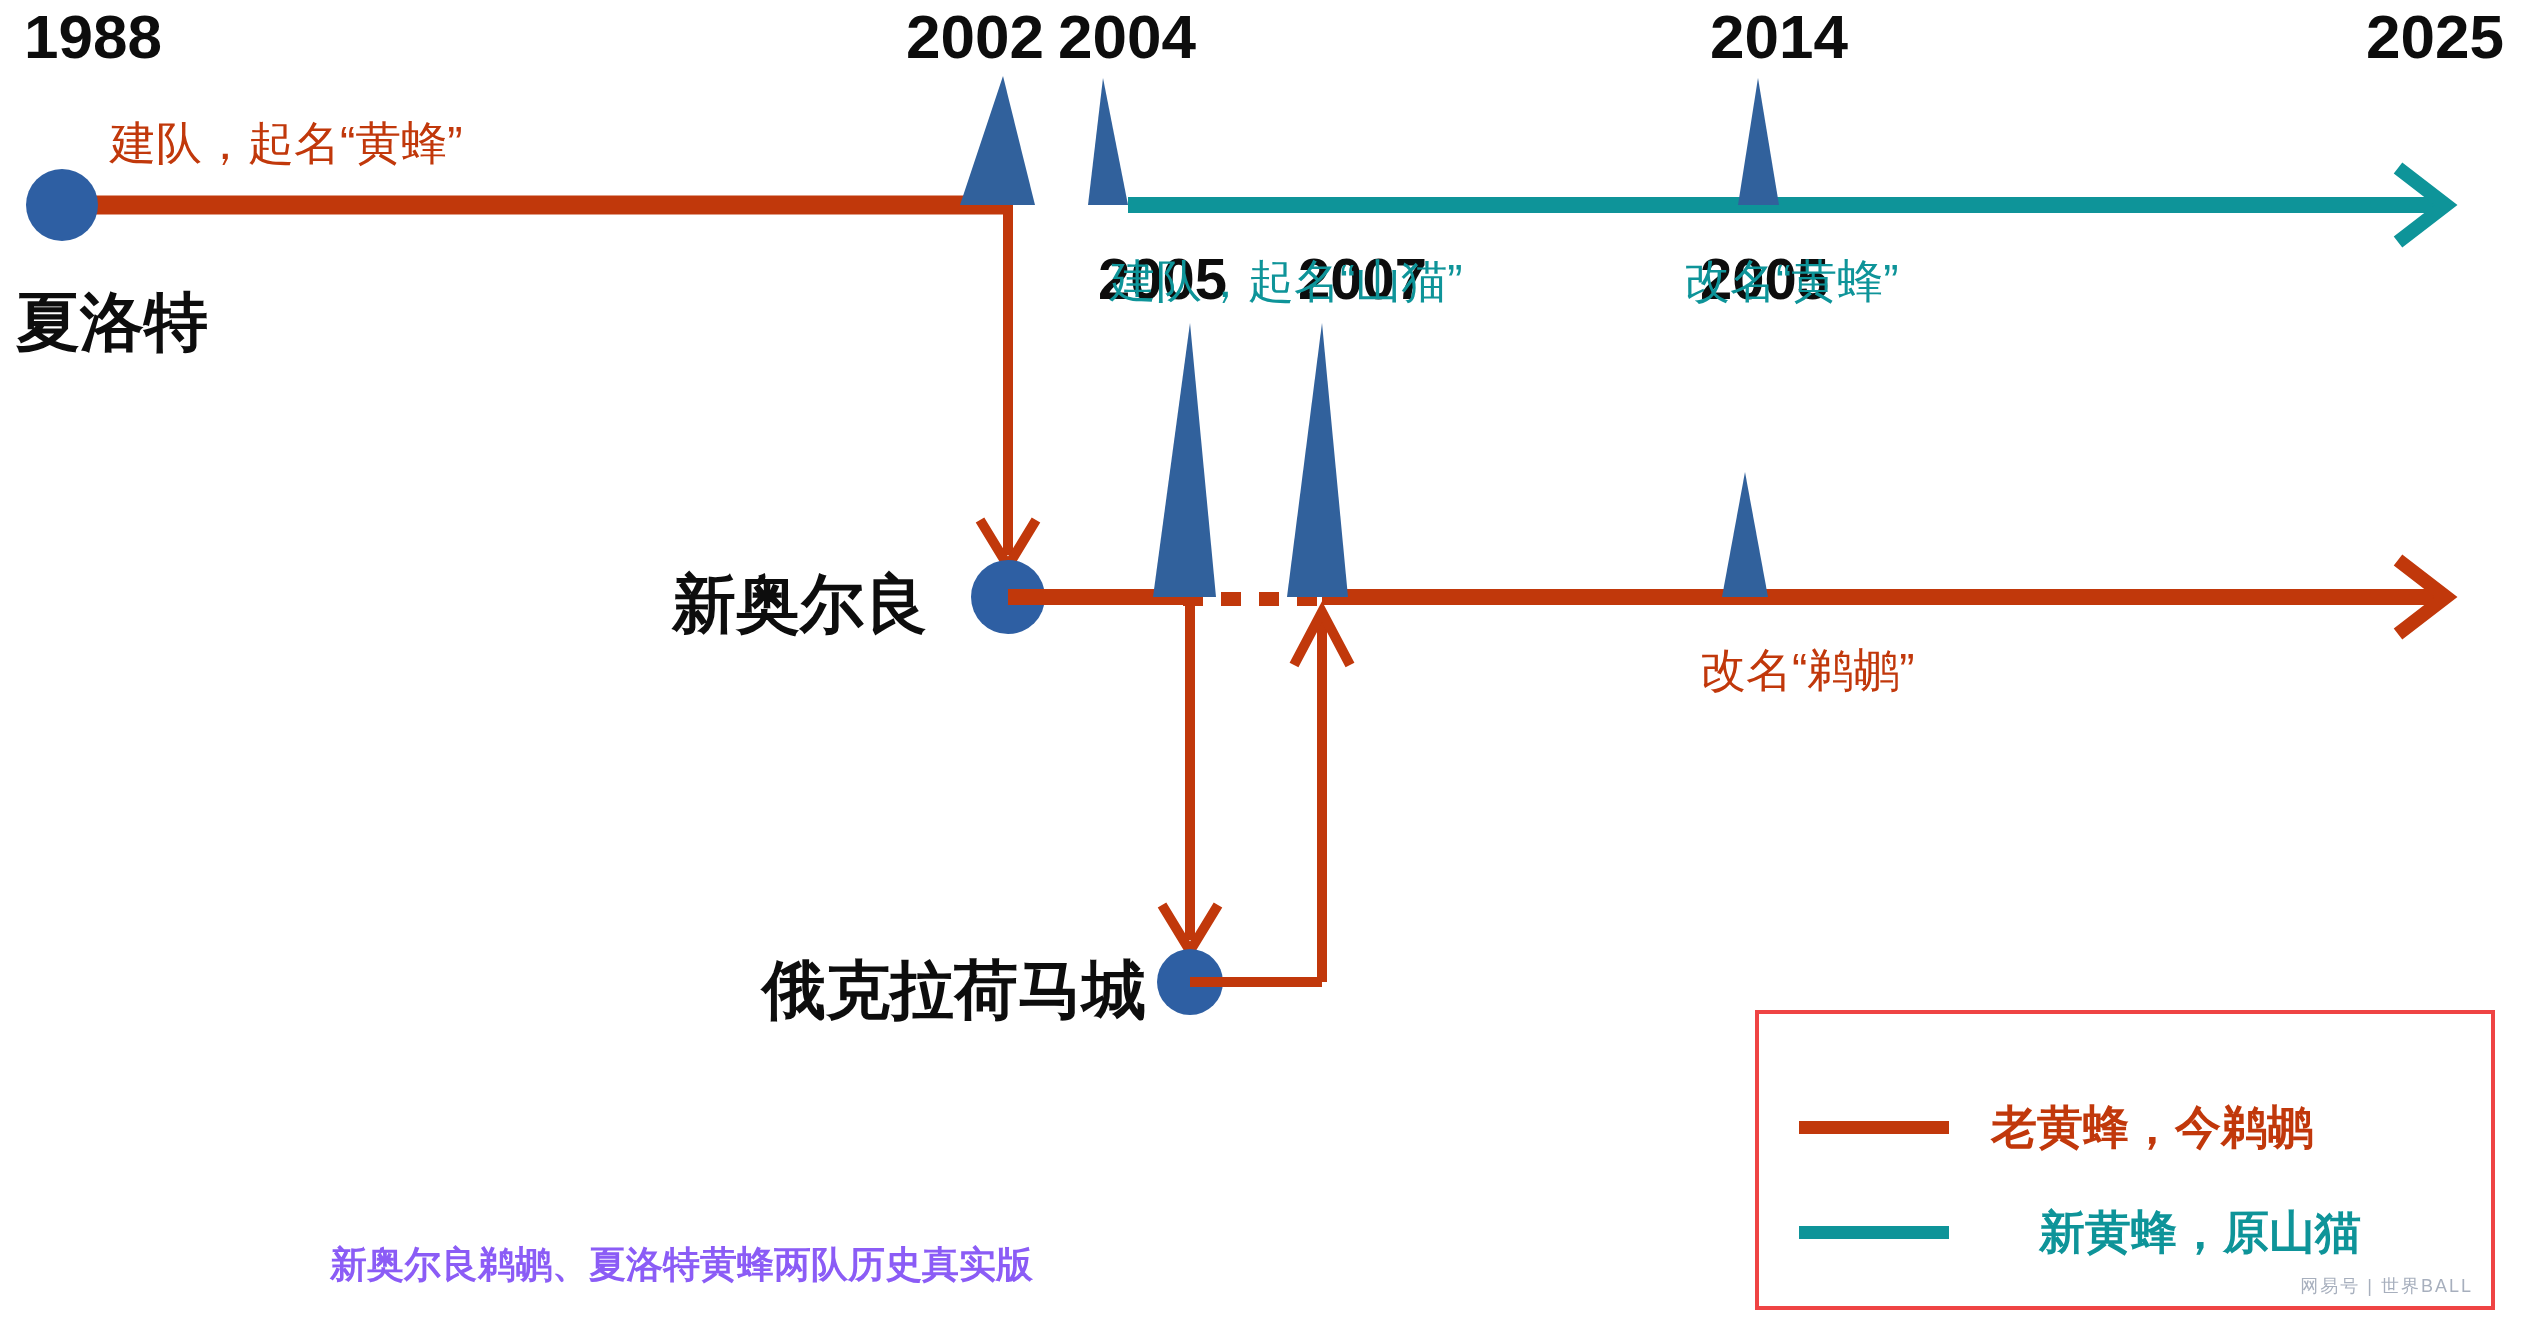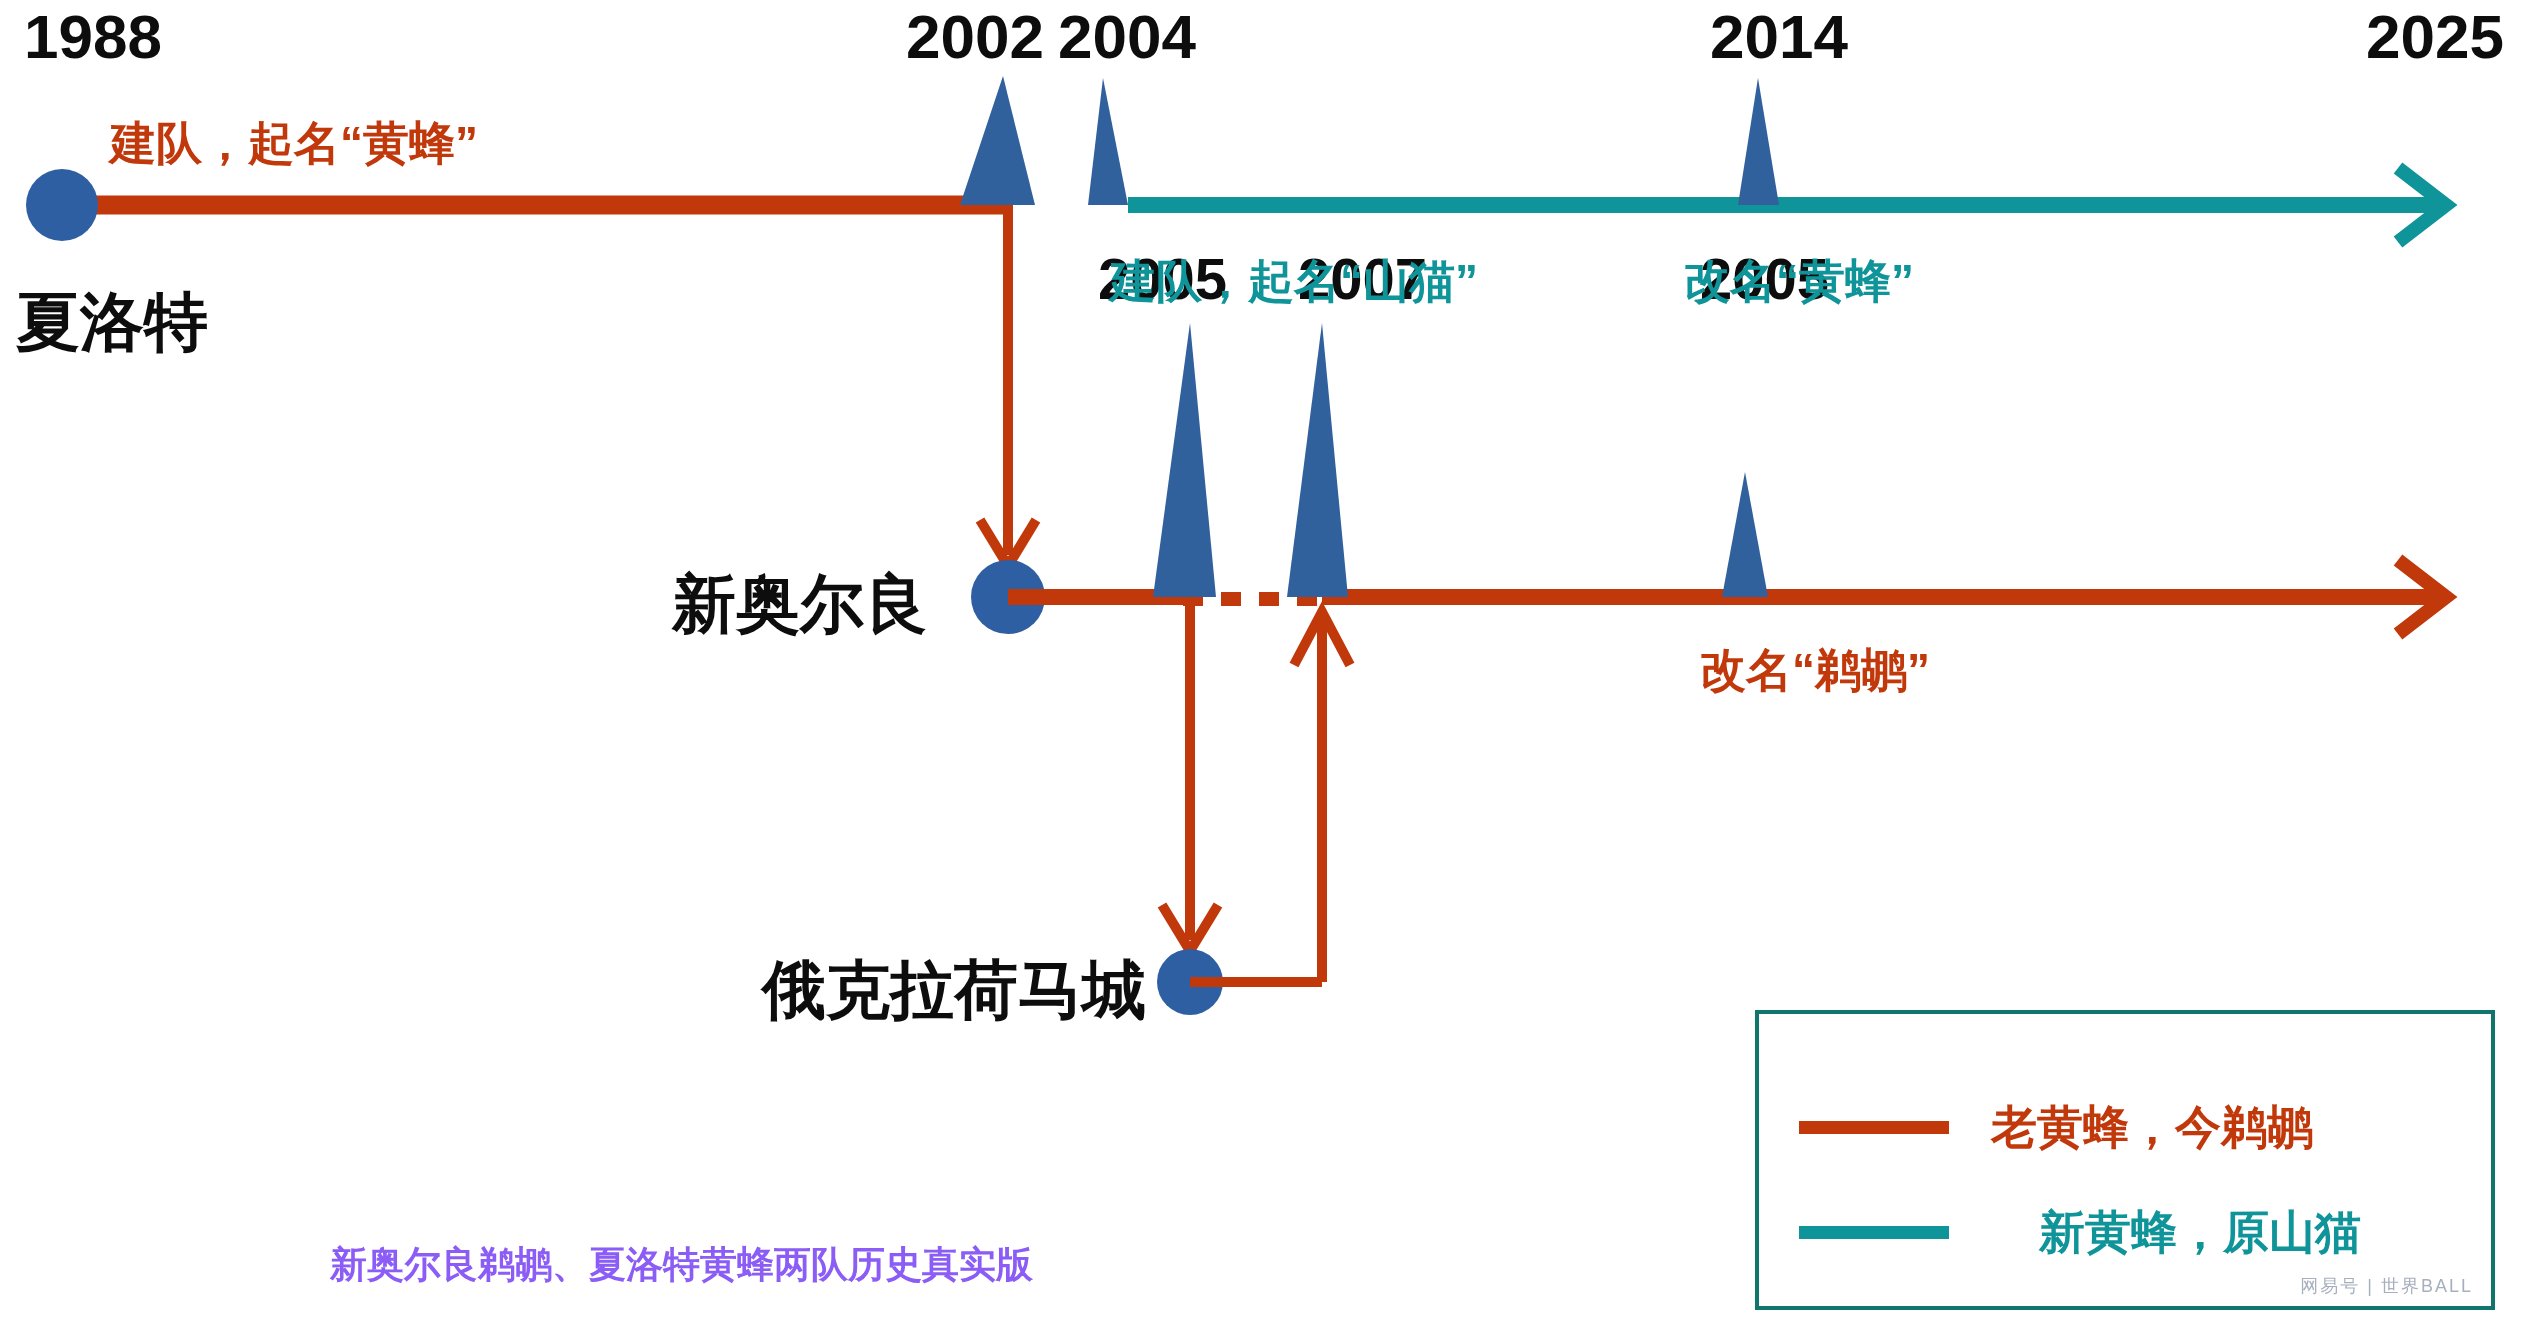--- a/index.html
+++ b/index.html
@@ -10,30 +10,30 @@
   
   .year{position:absolute;color:#0d0d0d;font-weight:bold;font-size:58px;
         letter-spacing:0px;white-space:nowrap;line-height:1;}
   .year.big{font-size:62px;}
 
   
   .city{position:absolute;color:#0d0d0d;font-weight:bold;font-size:64px;
         white-space:nowrap;line-height:1;}
 
   
-  .evt{position:absolute;font-weight:bold;font-size:46px;white-space:nowrap;line-height:1;text-align:center;}
+  .evt{position:absolute;font-weight:normal;font-size:46px;white-space:nowrap;line-height:1;text-align:center;}
   .evt.orange{color:#c1380b;}
   .evt.teal{color:#0e9499;}
 
   
   .caption{position:absolute;color:#8b5cf6;font-size:37px;white-space:nowrap;
            font-family:"DejaVu Serif","Liberation Serif",serif;font-weight:600;}
 
   
-  #legend{position:absolute;border:4px solid #0f766e;background:#fff;box-sizing:border-box;}
+  #legend{position:absolute;border:4px solid #ef4444;background:#fff;box-sizing:border-box;}
   .lg-row{position:absolute;display:flex;align-items:center;}
   .lg-swatch{height:13px;width:150px;}
   .lg-label{font-weight:bold;font-size:46px;white-space:nowrap;margin-left:42px;line-height:1;}
   .wm{position:absolute;font-size:18px;color:#8a95a8;white-space:nowrap;
       letter-spacing:2px;opacity:.75;}
 
   
   #art{position:absolute;left:0;top:0;width:2529px;height:1331px;}
 </style>
 </head>

